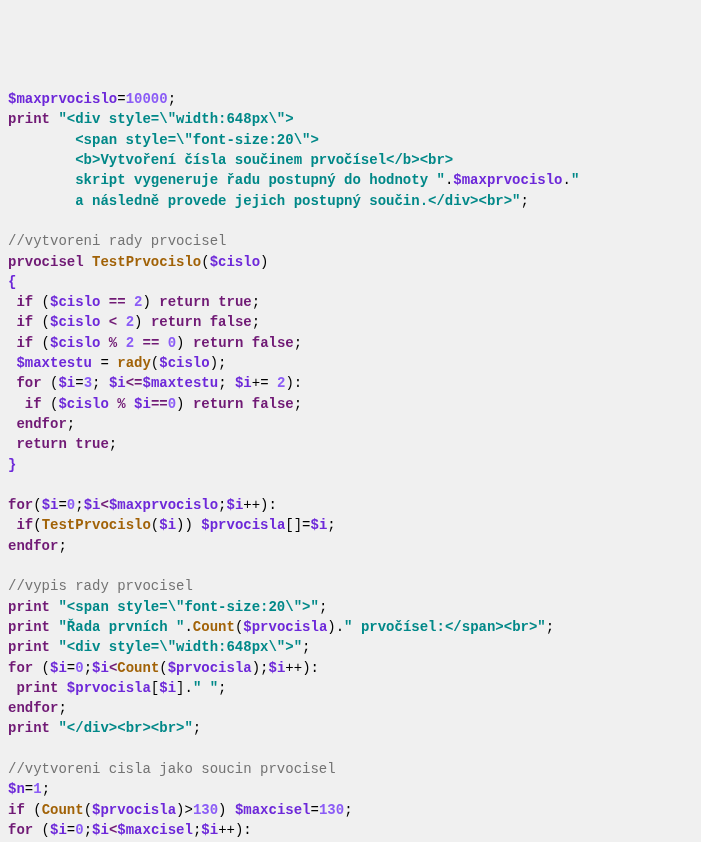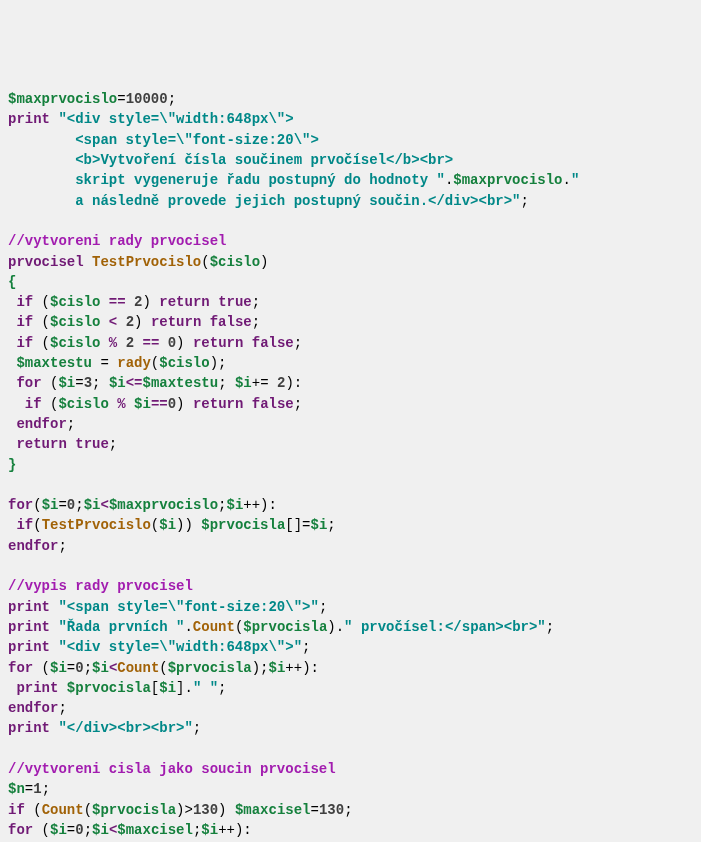--- a/index.html
+++ b/index.html
@@ -7,24 +7,24 @@
     padding: 8px;
     background: #f0f0f0;
     font-family: "Courier New", Courier, monospace;
     font-size: 14px;
     line-height: 1.45;
     color: #000;
     white-space: pre;
   }
   .code-block { display: block; }
   .k  { color: #701a75; font-weight: bold; }  
-  .v  { color: #15803d; font-weight: bold; }  
-  .n  { color: #404040; font-weight: bold; }  
+  .v  { color: #6d28d9; font-weight: bold; }  
+  .n  { color: #8b5cf6; font-weight: bold; }  
   .s  { color: #008888; font-weight: bold; }  
-  .c  { color: #a21caf; font-weight: bold; }  
+  .c  { color: #737373; font-weight: normal; }  
   .f  { color: #a16207; font-weight: bold; }  
   .p  { color: #000000; }                      
 </style>
 </head>
 <body>
 
 
 
 <div class="code-block"><span><span class="v">$maxprvocislo</span><span class="p">=</span><span class="n">10000</span><span class="p">;</span></span>
 <span><span class="k">print</span><span> </span><span class="s">"&lt;div style=\"width:648px\"&gt;</span></span>

